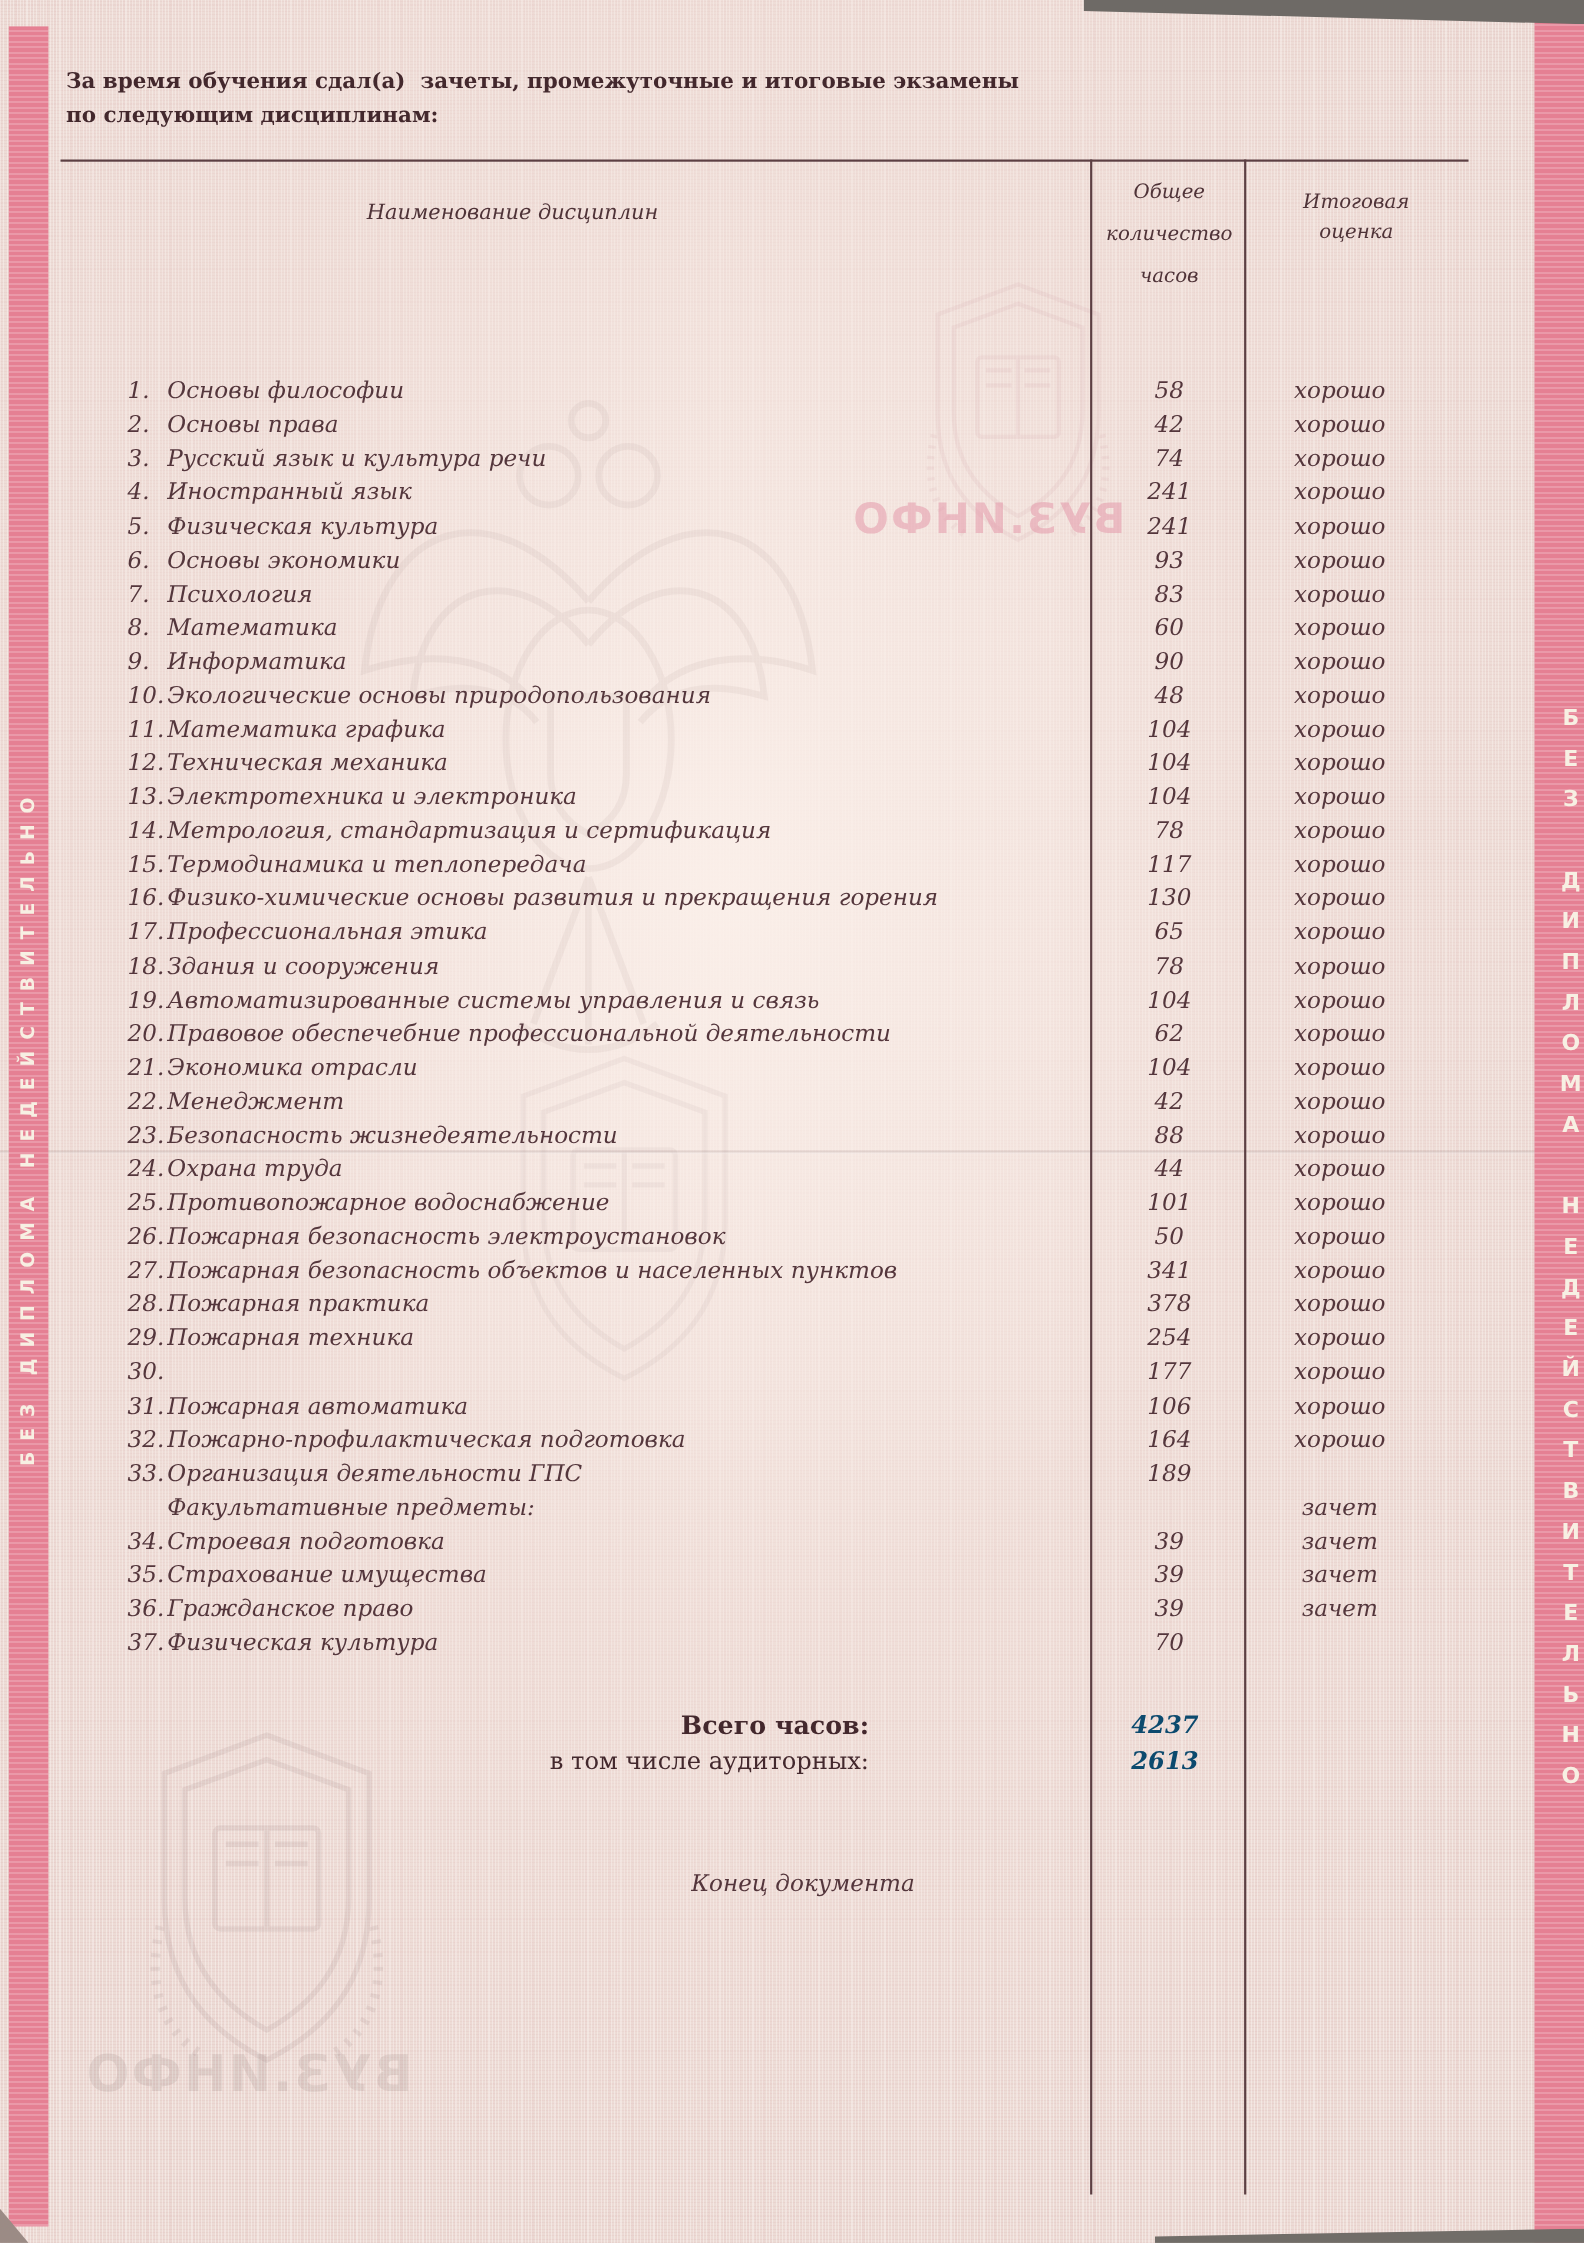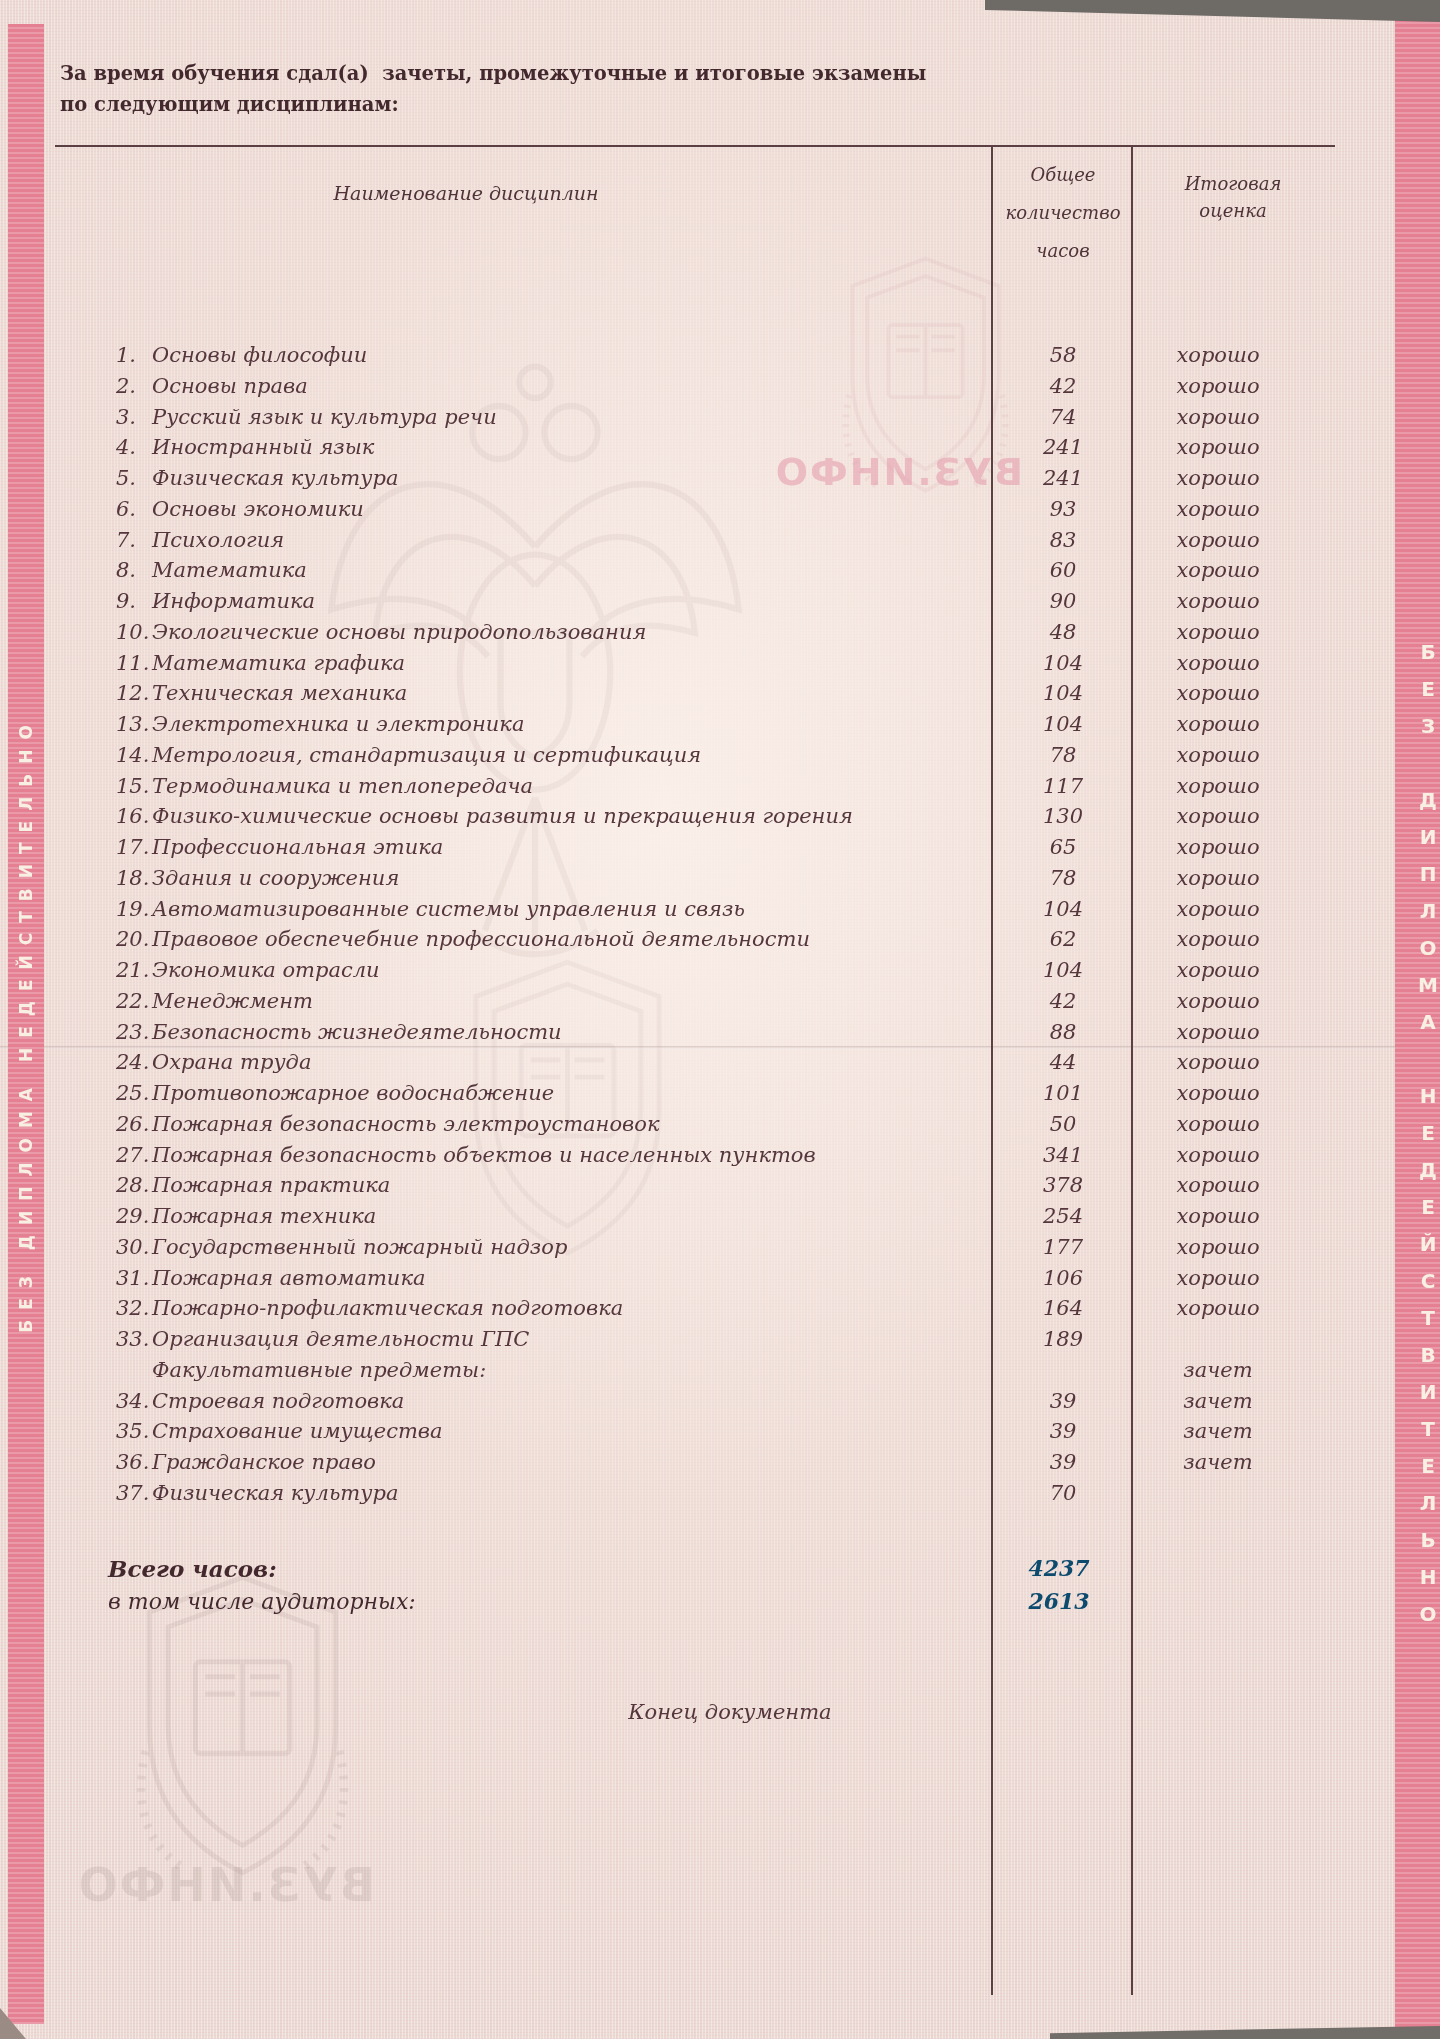--- a/index.html
+++ b/index.html
@@ -57,21 +57,21 @@
   .head-grade{left:1138px;top:170px;width:190px;font-size:18px;line-height:27px;}
   
   .rows{position:absolute;left:108px;top:343px;width:1230px;z-index:10;}
   .row{position:relative;height:30.75px;font-style:italic;font-size:21px;color:#54363c;}
   .row .num{position:absolute;left:8px;width:40px;}
   .row .dname{position:absolute;left:44px;width:830px;white-space:nowrap;}
   .row .hrs{position:absolute;left:885px;width:140px;text-align:center;}
   .row .grd{position:absolute;left:1025px;width:170px;text-align:center;}
   
   .totals-labels{position:absolute;left:108px;top:1552px;width:682px;z-index:10;
-    font-style:italic;font-size:22px;line-height:33px;color:#43282d;}
+    text-align:right;font-size:22px;line-height:33px;color:#43282d;}
   .totals-labels .l1{font-weight:bold;font-size:23px;}
   .totals-values{position:absolute;left:993px;top:1552px;width:132px;z-index:10;
     text-align:center;font-style:italic;font-weight:bold;font-size:22px;line-height:33px;color:#0c4a6e;}
   
   .footer-note{position:absolute;left:560px;top:1700px;width:340px;z-index:10;
     text-align:center;font-style:italic;font-size:21px;color:#54363c;}
 </style>
 </head>
 <body>
 
@@ -334,21 +334,20 @@
 
       <div class="row">
         <span class="num">29.</span>
         <span class="dname">Пожарная техника</span>
         <span class="hrs">254</span>
         <span class="grd">хорошо</span>
       </div>
 
       <div class="row">
         <span class="num">30.</span>
-        <span class="dname">Государственный пожарный надзор</span>
         <span class="hrs">177</span>
         <span class="grd">хорошо</span>
       </div>
 
       <div class="row">
         <span class="num">31.</span>
         <span class="dname">Пожарная автоматика</span>
         <span class="hrs">106</span>
         <span class="grd">хорошо</span>
       </div>

